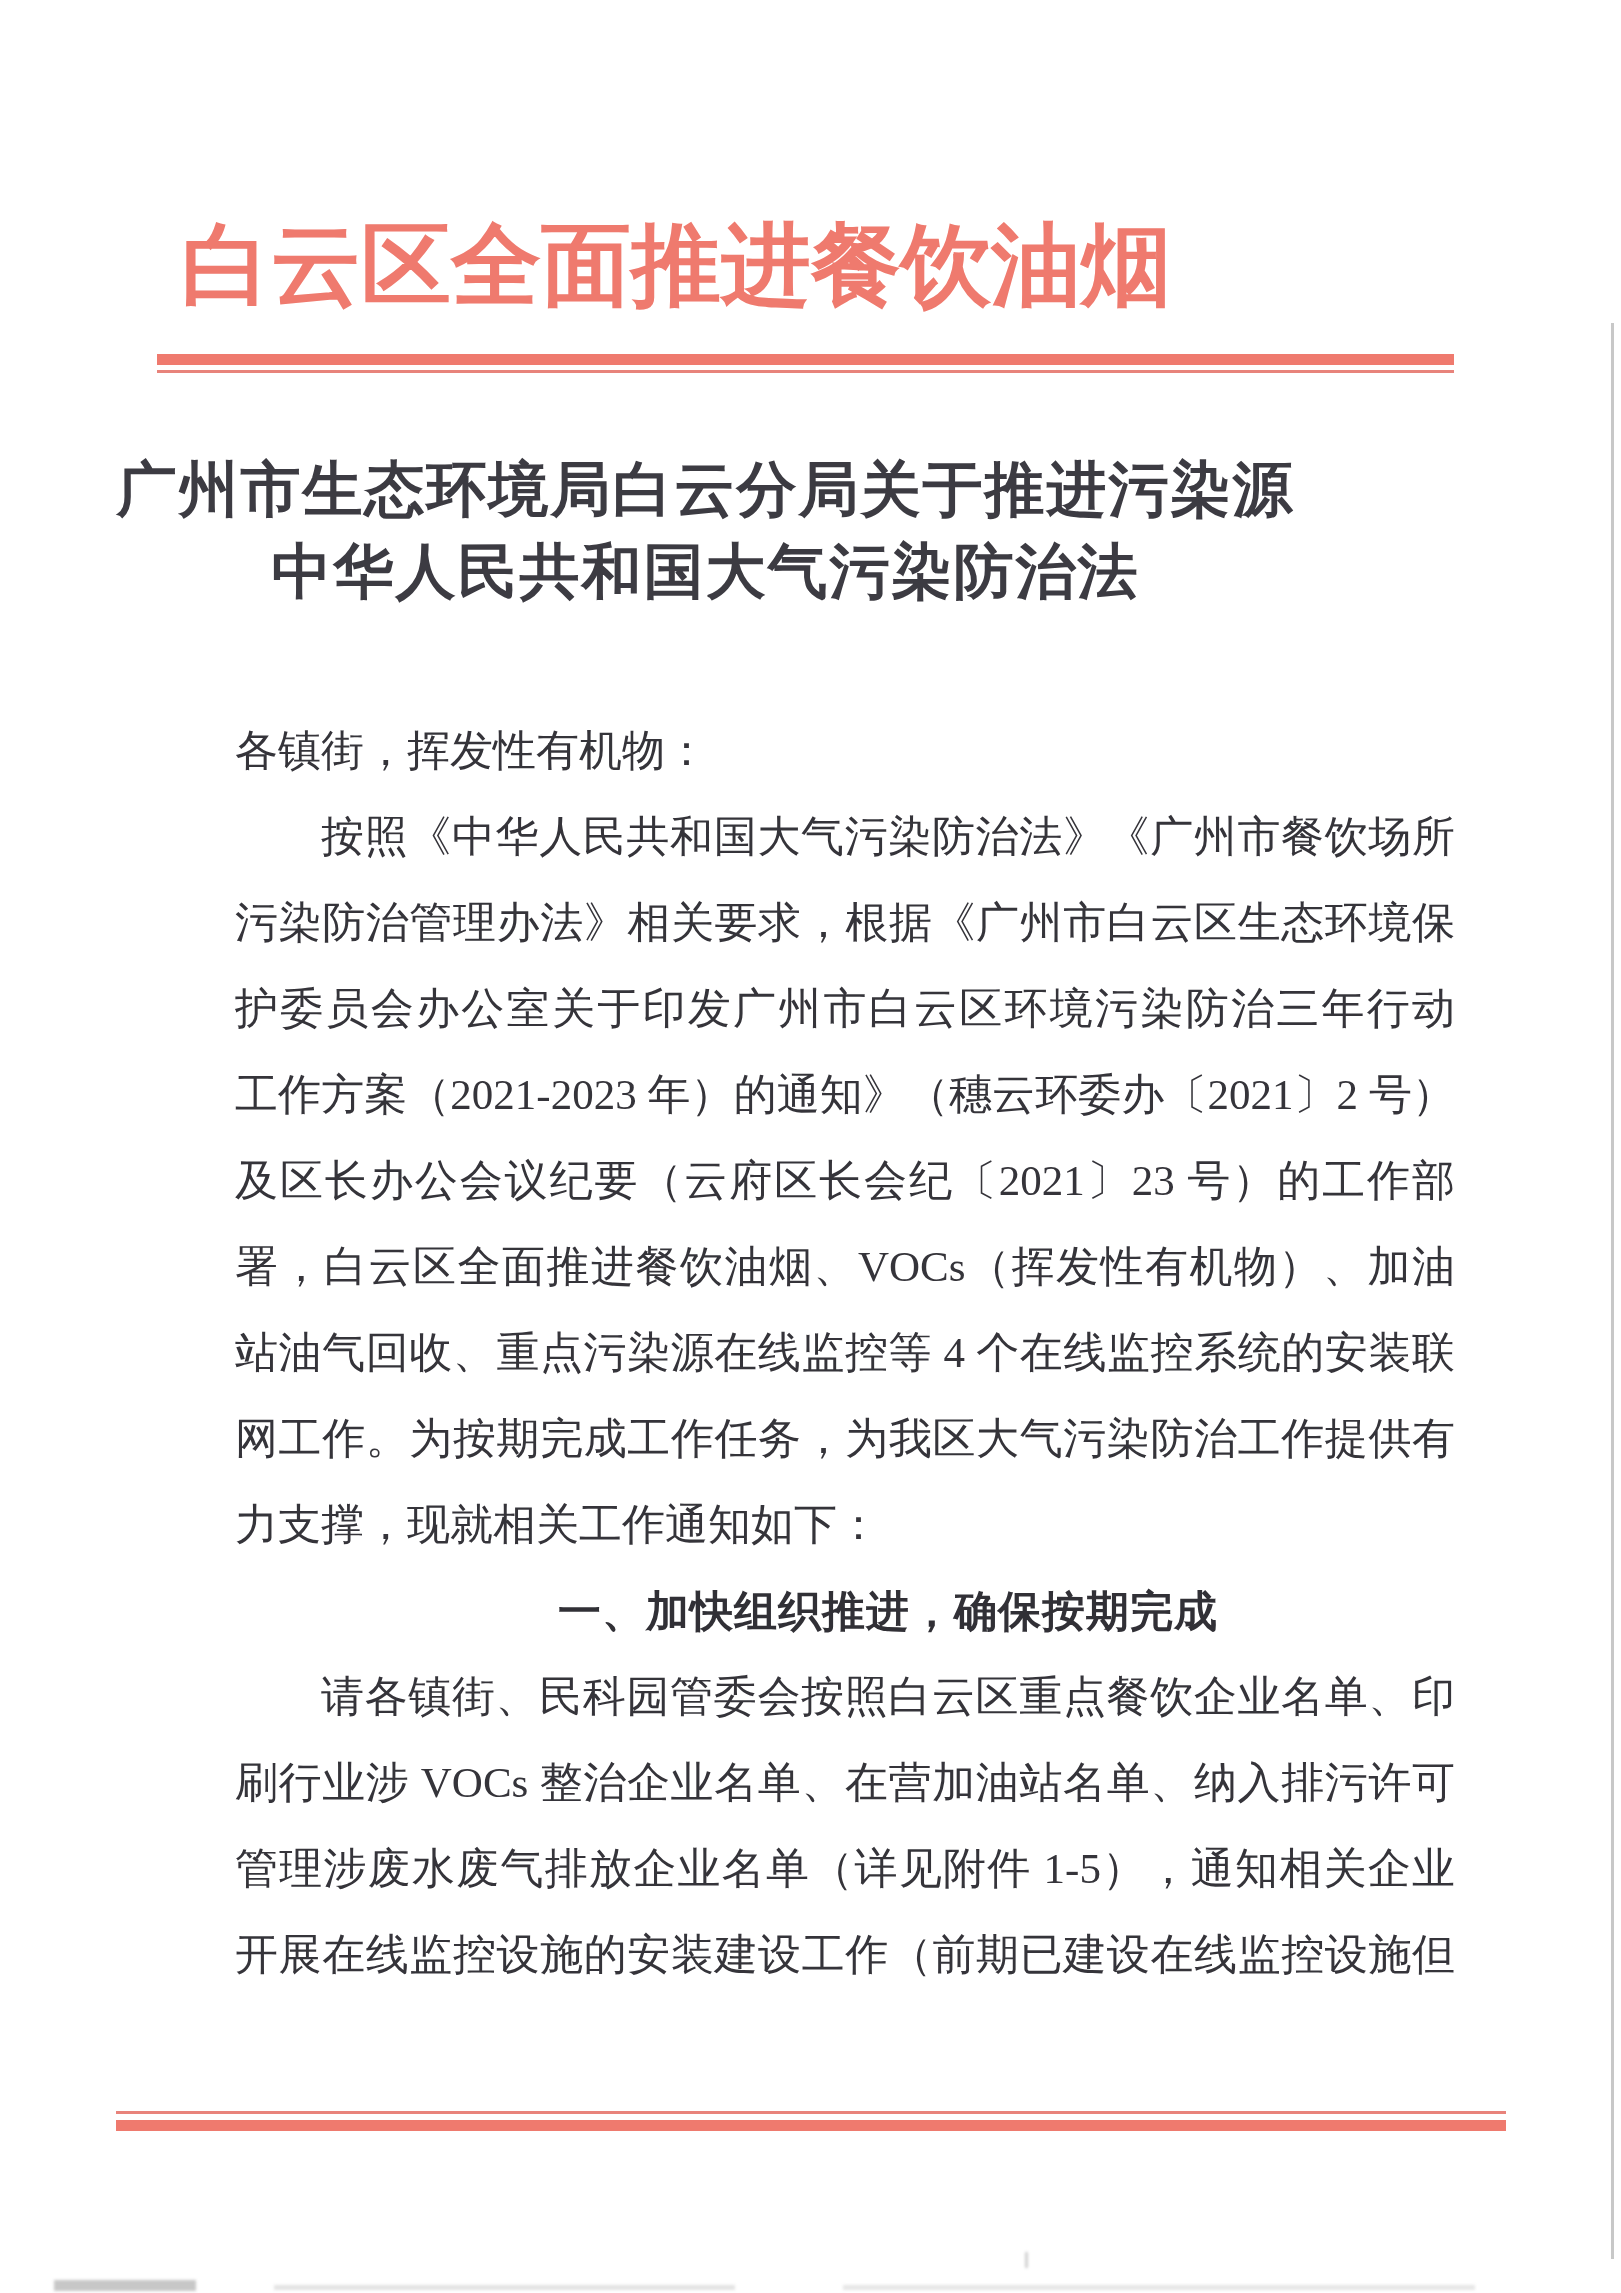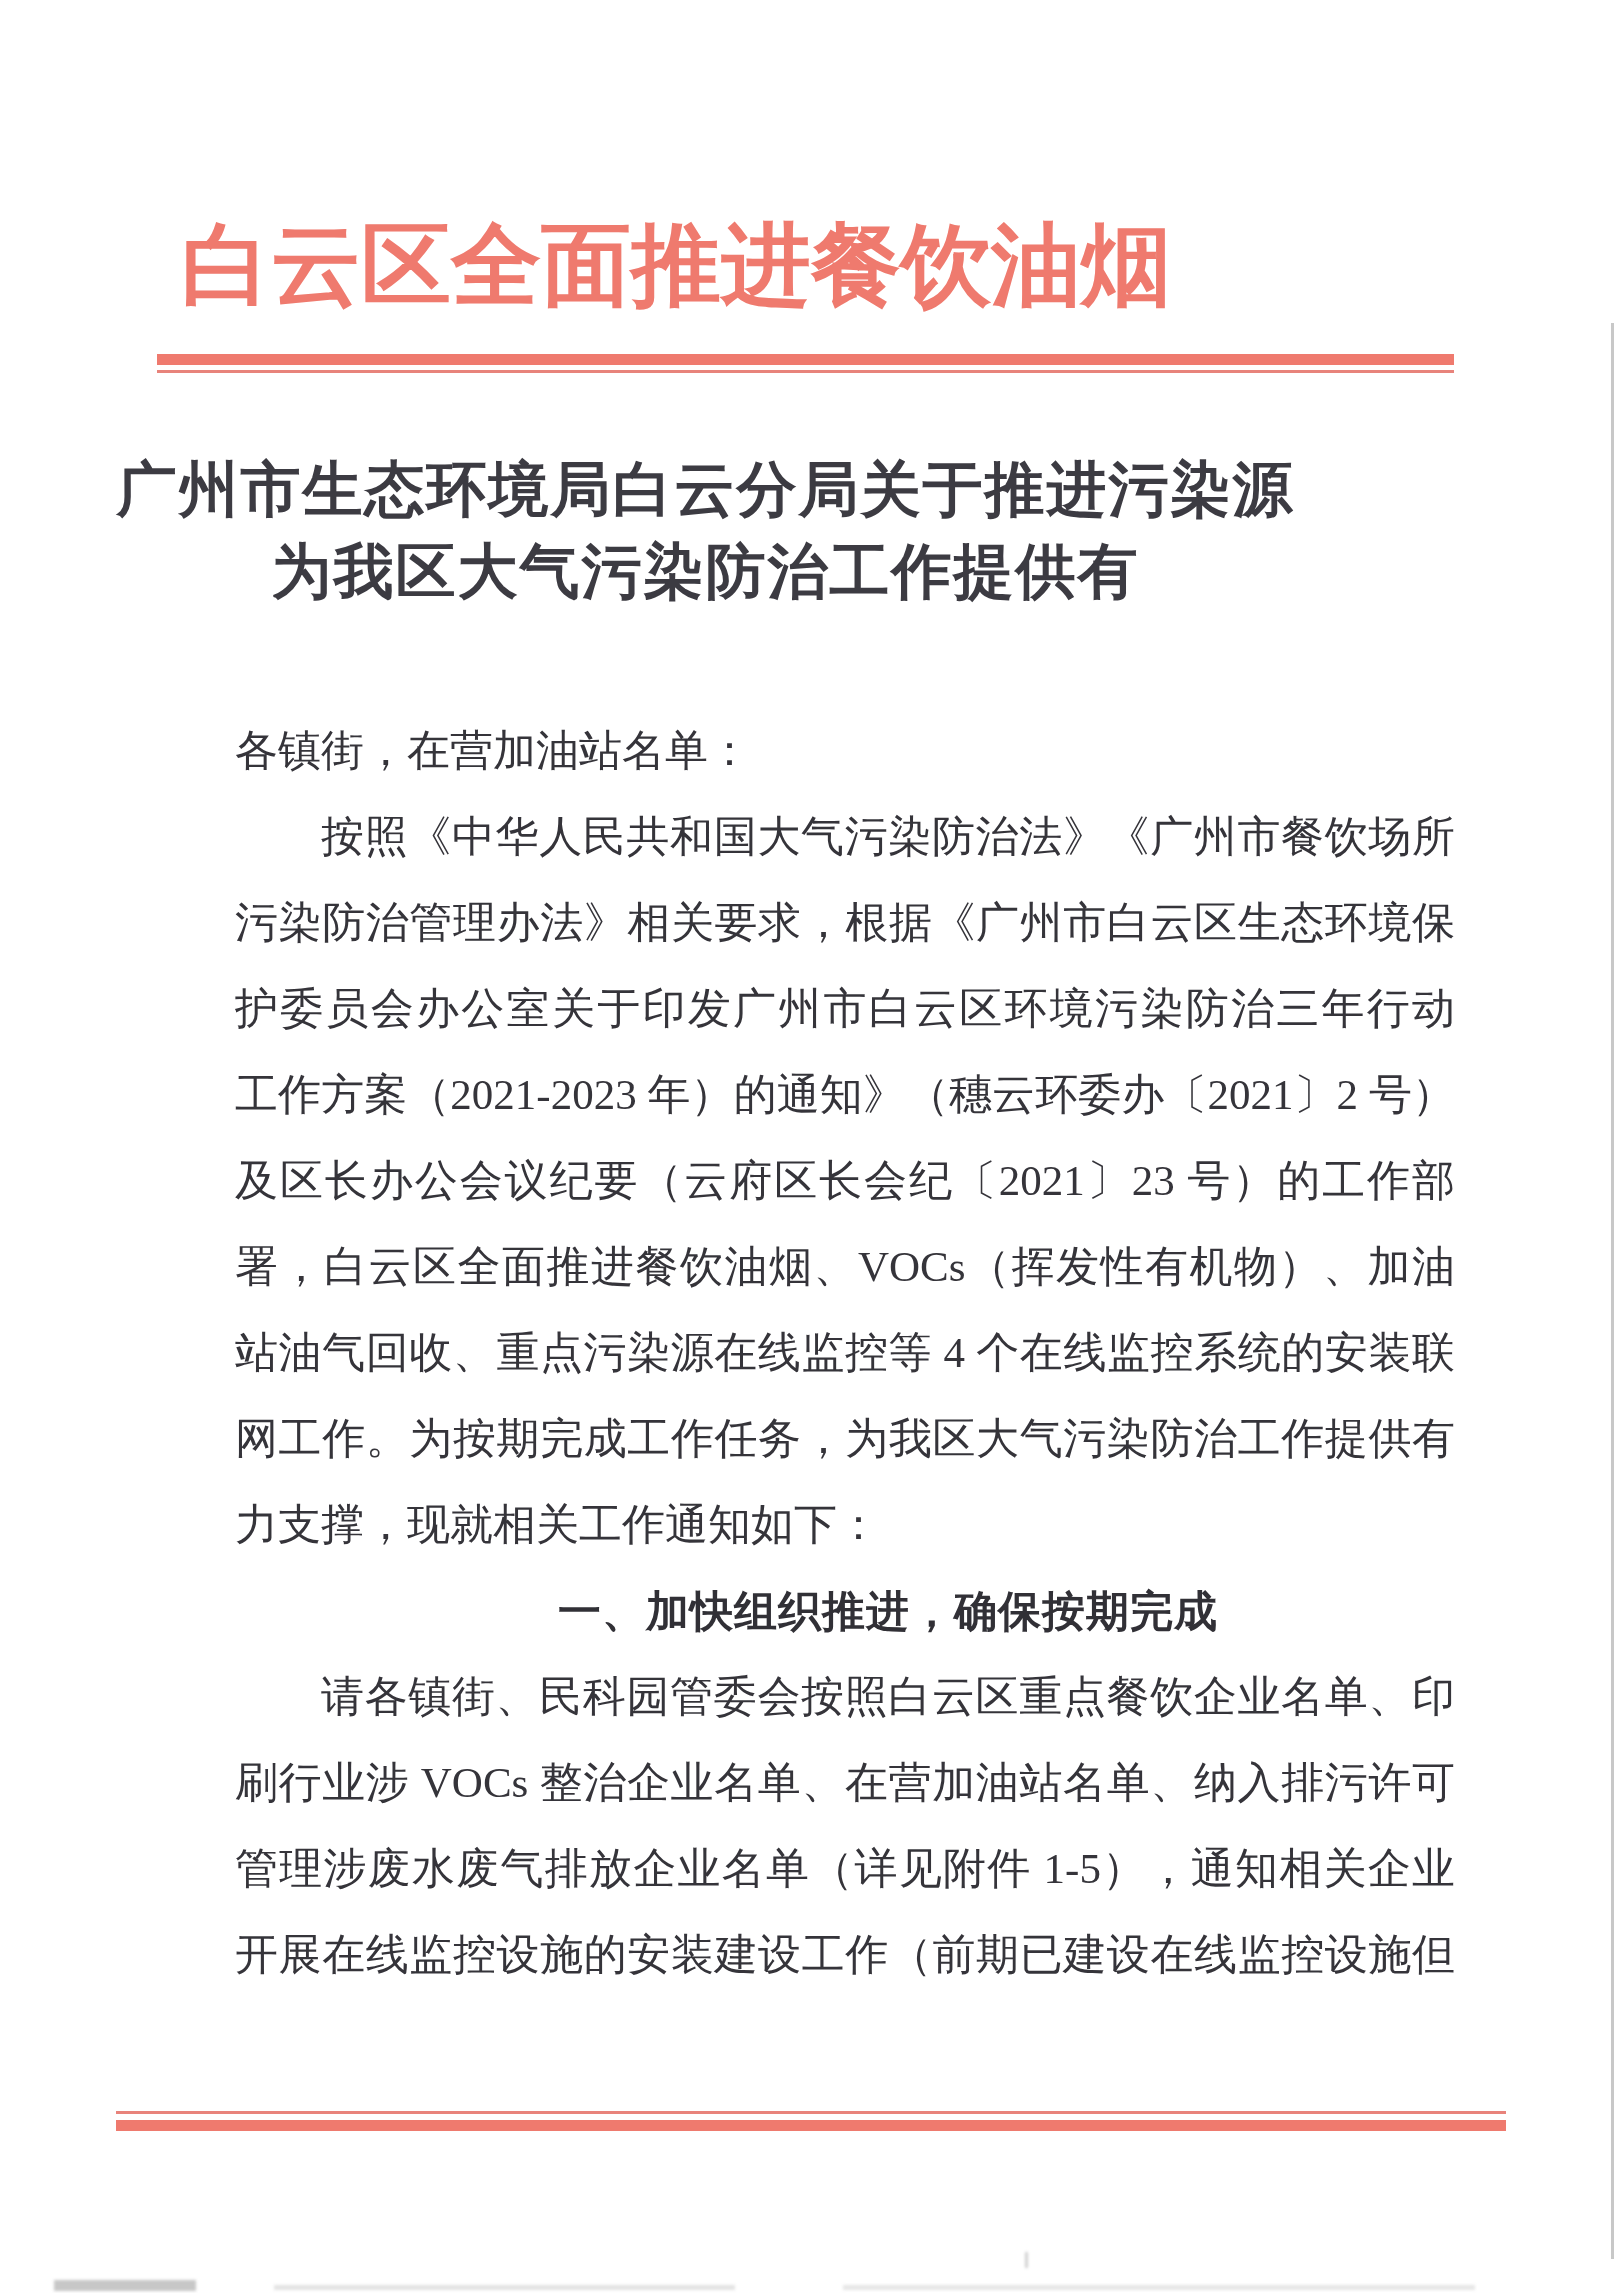--- a/index.html
+++ b/index.html
@@ -108,25 +108,25 @@
 
 <div class="page">
 
   <div class="letterhead">白云区全面推进餐饮油烟</div>
 
   <div class="rule rule-top-thick"></div>
   <div class="rule rule-top-thin"></div>
 
   <div class="doc-title">
     <div>广州市生态环境局白云分局关于推进污染源</div>
-    <div>为我区大气污染防治工作提供有</div>
+    <div>中华人民共和国大气污染防治法</div>
   </div>
 
   <div class="body-text">
-    <div class="line">各镇街，在营加油站名单：</div>
+    <div class="line">各镇街，挥发性有机物：</div>
     <div class="line fill indent">按照《中华人民共和国大气污染防治法》《广州市餐饮场所</div>
     <div class="line fill">污染防治管理办法》相关要求，根据《广州市白云区生态环境保</div>
     <div class="line fill">护委员会办公室关于印发广州市白云区环境污染防治三年行动</div>
     <div class="line fill">工作方案（2021-2023 年）的通知》（穗云环委办〔2021〕2 号）</div>
     <div class="line fill">及区长办公会议纪要（云府区长会纪〔2021〕23 号）的工作部</div>
     <div class="line fill">署，白云区全面推进餐饮油烟、VOCs（挥发性有机物）、加油</div>
     <div class="line fill">站油气回收、重点污染源在线监控等 4 个在线监控系统的安装联</div>
     <div class="line fill">网工作。为按期完成工作任务，为我区大气污染防治工作提供有</div>
     <div class="line">力支撑，现就相关工作通知如下：</div>
     <div class="line indent heading">一、加快组织推进，确保按期完成</div>

